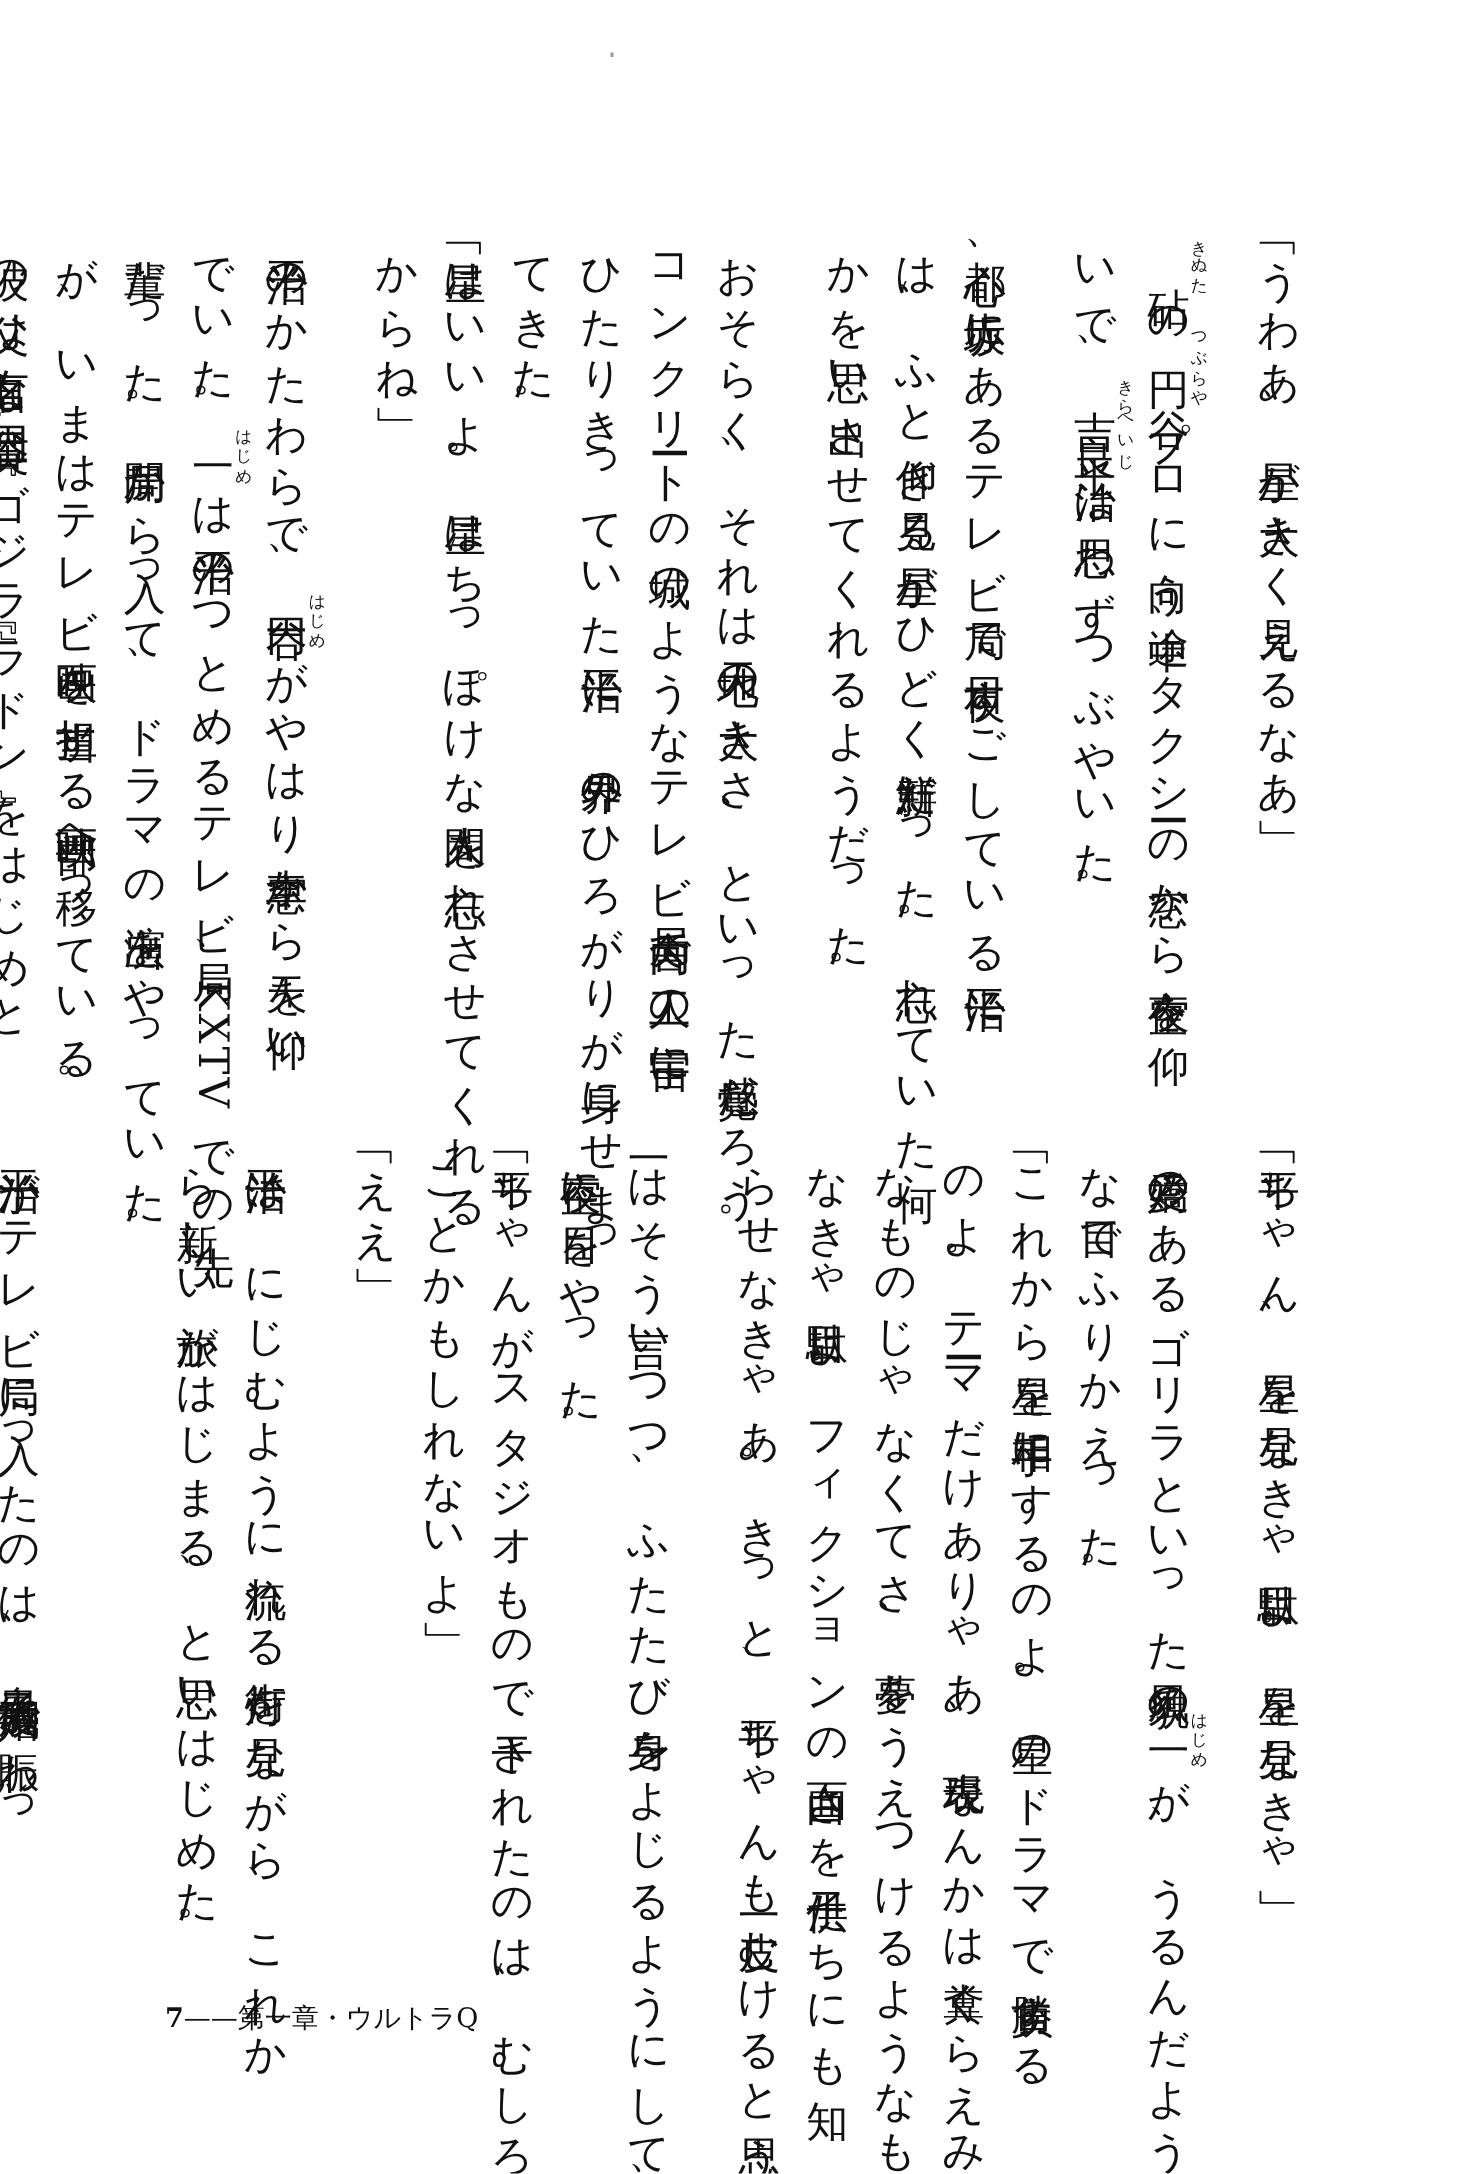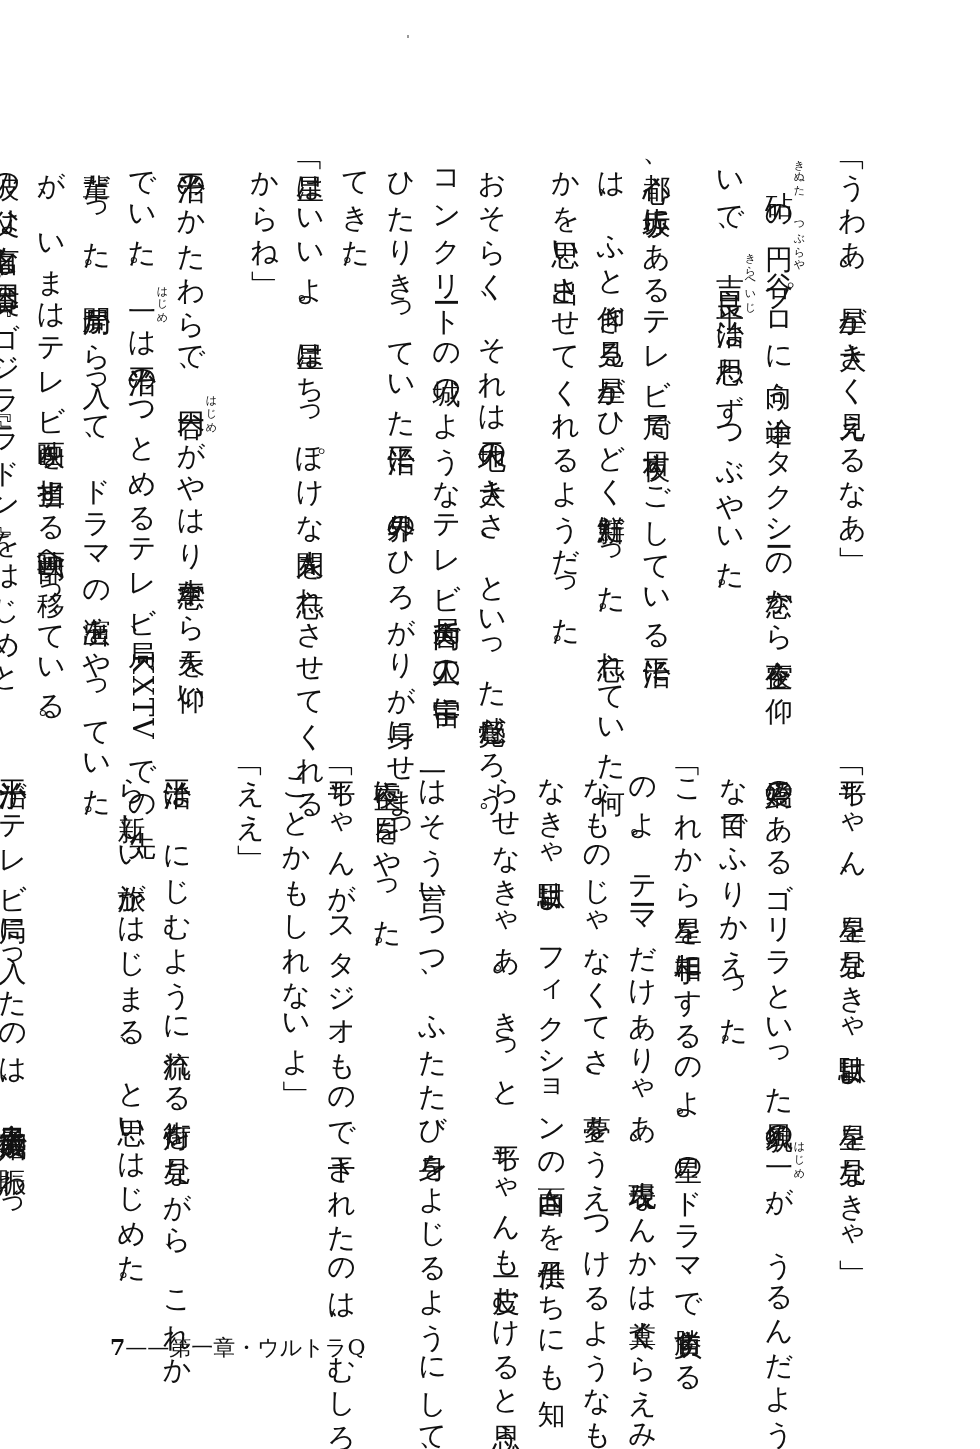--- a/index.html
+++ b/index.html
@@ -44,21 +44,21 @@
       padding-block-start: 28px;
     }
     ruby rt {
       font-size: 11px;
       letter-spacing: 0;
     }
     .footer {
       position: absolute;
       left: 110px;
       top: 1333px;
-      font-size: 22px;
+      font-size: 18px;
       font-family: "DejaVu Serif", "Liberation Serif", serif;
       white-space: nowrap;
     }
     .footer .page-number {
       font-weight: bold;
     }
     .scan-dot {
       position: absolute;
       left: 407px;
       top: 35px;

